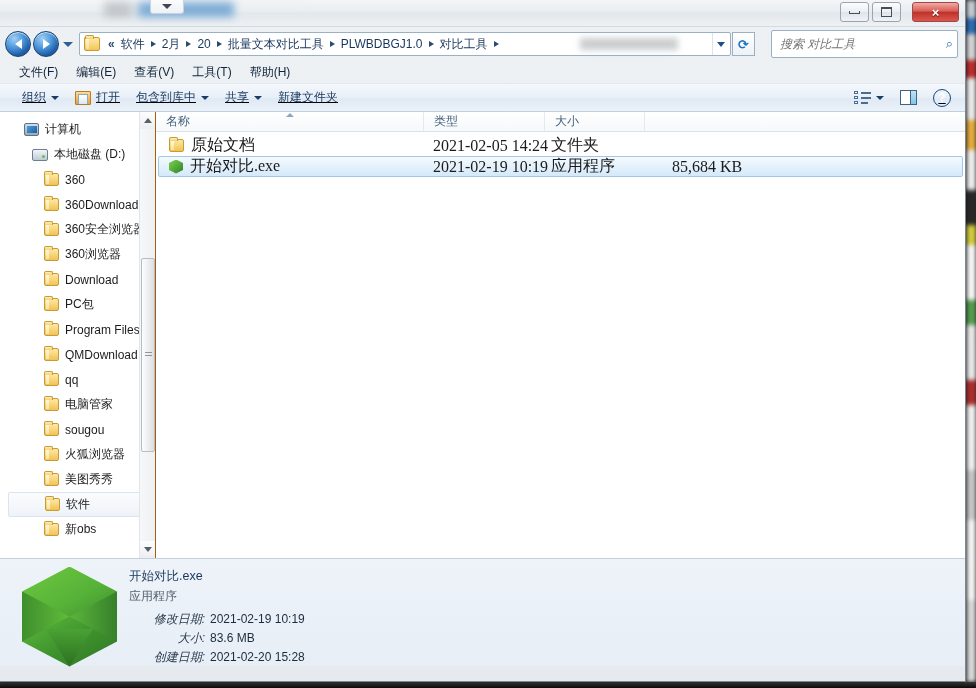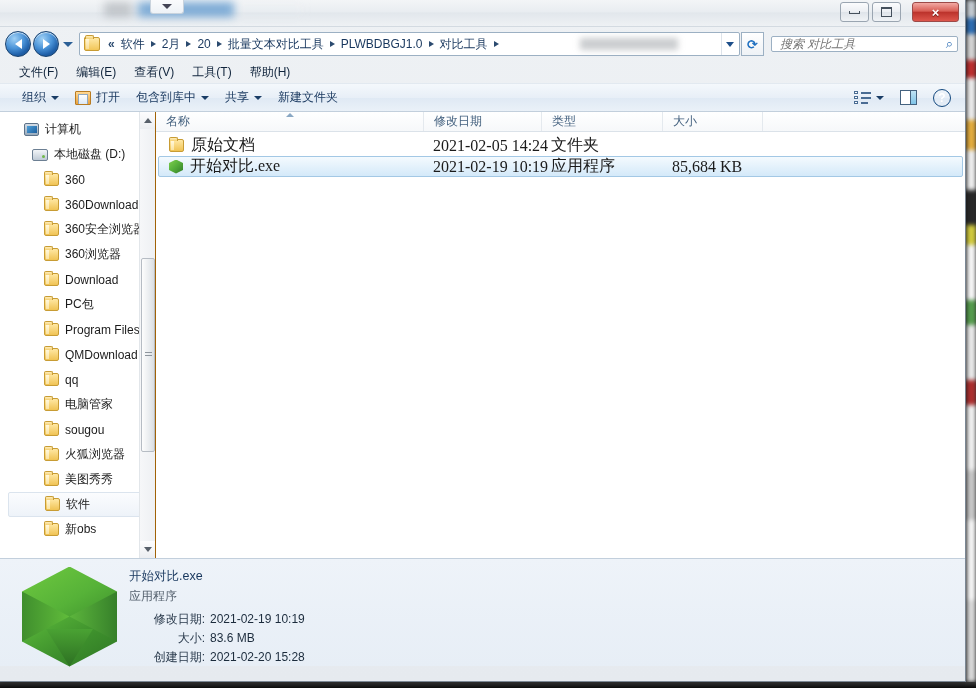--- a/index.html
+++ b/index.html
@@ -148,39 +148,39 @@
   #addr-dropdown::after{
     content:""; width:0;height:0;border-left:4.5px solid transparent;border-right:4.5px solid transparent;
     border-top:5px solid #1d4f8a;
   }
   #refresh-btn {
     width:23px;height:24px;flex:none; margin-left:-1px;
     border:1px solid #9cb0c3; background:linear-gradient(180deg,#ffffff,#eef2f6);
     display:flex;align-items:center;justify-content:center; font-size:13px; color:#1d6fc0; font-weight:bold;
   }
   #searchbox {
-    width:187px; height:16px; flex:none; margin-left:5px;
+    width:187px; height:28px; flex:none; margin-left:14px;
     background:#fff; border:1px solid #9cb0c3; border-radius:2px;
     display:flex;align-items:center; padding:0 4px 0 8px;
   }
   #search-input {
     flex:1; border:none; outline:none; font-style:italic; color:#888;
     font-size:12px; font-family:inherit; background:transparent;
   }
   #search-icon { color:#2f6fb5; font-size:13px; }
 
   
   #menubar { height:22px; display:flex; align-items:center; padding-left:10px; gap:0; }
   .menu-item { padding:2px 9px; color:#10243c; font-size:12px; }
 
   
   #toolbar {
     height:29px; display:flex; align-items:center; padding:0 6px 0 14px;
     background:linear-gradient(180deg,#f4f8fc 0%,#e8eff7 50%,#dfe9f4 51%,#eaf1f8 100%);
-    border-top:1px solid #e2e9f0; border-bottom:1px solid #c2cfdc;
+    border-top:1px solid #e2e9f0; border-bottom:1px solid #c2cfdc;text-decoration:underline;
   }
   .tb { display:flex; align-items:center; gap:5px; padding:3px 8px; color:#17365d; font-size:12px; white-space:nowrap; }
   .caret { width:0;height:0;border-left:4px solid transparent;border-right:4px solid transparent;border-top:4.5px solid #1a3d66; }
   #tb-spacer { flex:1; }
   #open-ico {
     width:16px;height:14px;position:relative;
     background:linear-gradient(180deg,#ffd995,#e9a13c); border:1px solid #b97c22; border-radius:1px;
   }
   #open-ico::after{
     content:""; position:absolute; left:2px; top:2px; right:2px; bottom:0;
@@ -354,21 +354,21 @@
   }
   #big-hex .f3 {
     position:absolute; left:25%; bottom:0; width:50%; height:38%;
     clip-path: polygon(0% 0%, 100% 0%, 50% 100%);
     background: linear-gradient(180deg,#4aa233,#2c6f22);
   }
   #detail-text { padding-top:2px; }
   #d-title { font-size:12.5px; color:#17365d; margin-bottom:3px; }
   #d-sub { font-size:12px; color:#55616e; margin-bottom:5px; }
   .drow { display:flex; font-size:12px; color:#2a3a4c; line-height:19px; }
-  .dlabel { width:76px; text-align:right; color:#2a3a4c; }
+  .dlabel { width:76px; text-align:right; color:#2a3a4c;font-style:italic; }
   .dval { padding-left:5px; color:#1b2b3c; }
 
   
   #pane-handle {
     position:absolute; left:150px; top:-1px; width:34px; height:15px;
     background:linear-gradient(180deg,#fbfcfd,#eef2f6);
     border:1px solid #c9d3dd; border-top:none; border-radius:0 0 3px 3px;
     display:flex; align-items:center; justify-content:center;
   }
   #pane-handle i { width:0;height:0;border-left:5px solid transparent;border-right:5px solid transparent;border-top:5px solid #445;}
@@ -568,23 +568,20 @@
           </div>
       </div>
     </div>
 
     <div id="filepane">
       <div id="col-head">
         <div class="col" id="col-name">
           <span id="sort-arrow"></span>
           <span>名称</span>
         </div>
-        <div class="col" id="col-date">
-          <span>修改日期</span>
-        </div>
         <div class="col" id="col-type">
           <span>类型</span>
         </div>
         <div class="col" id="col-size">
           <span>大小</span>
         </div>
         <div class="col" id="col-rest"></div>
       </div>
 
       <div id="rows">

